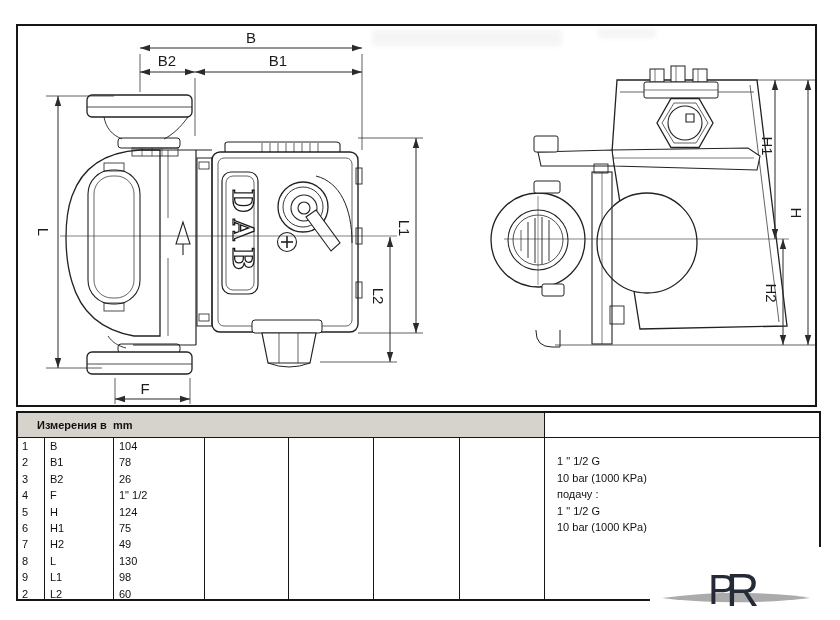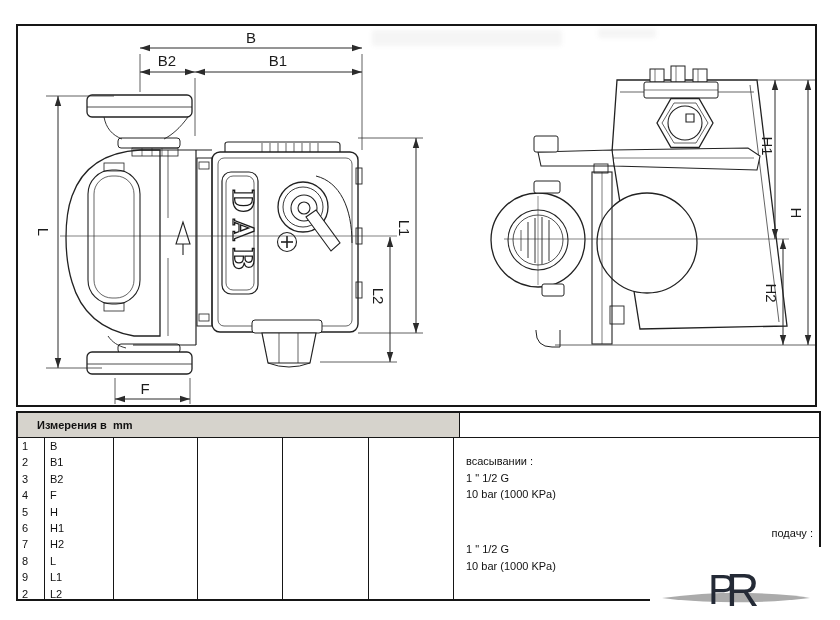--- a/index.html
+++ b/index.html
@@ -12,32 +12,32 @@
   .ghost{position:absolute;background:rgba(60,60,60,.05);filter:blur(2px);border-radius:3px;}
   svg.art{position:absolute;left:0;top:0;width:840px;height:620px;}
   svg text{font-family:"Liberation Sans", sans-serif;}
   .dab-txt{font-family:"DejaVu Serif", serif;font-weight:bold;}
   
   .dim-table{position:absolute;left:16px;top:411px;width:805px;height:190px;
              border:2px solid #161616;box-sizing:border-box;display:flex;flex-direction:column;
              background:#fff;font-size:11px;}
   .thead{display:flex;height:24px;border-bottom:1px solid #161616;flex:none;}
   .th{background:#d6d3cc;font-weight:bold;display:flex;align-items:center;box-sizing:border-box;}
-  .th-left{width:442px;border-right:1px solid #161616;padding-left:19px;white-space:pre;}
+  .th-left{width:527px;border-right:1px solid #161616;padding-left:19px;white-space:pre;}
   .th-right{flex:1;padding-left:12px;}
   .tbody{display:flex;flex:1;min-height:0;}
   .col{box-sizing:border-box;border-right:1px solid #161616;display:flex;flex-direction:column;}
   .col .cell{height:16.4px;line-height:16.4px;padding-left:5px;box-sizing:border-box;flex:none;}
   .col-num{width:27px;}
   .col-num .cell{padding-left:4px;}
   .col-label{width:69px;}
   .col-value{width:91px;}
   .col-e1{width:84px;} .col-e2{width:85px;} .col-e3{width:86px;} .col-e4{width:85px;}
   .conn-panel{flex:1;padding:15px 6px 0 12px;line-height:16.5px;box-sizing:border-box;}
-  .conn-block2{margin-top:22px;text-align:right;}
+  .conn-block2{}
   
   .logo-box{position:absolute;left:650px;top:547px;width:176px;height:73px;background:#fff;}
   .logo-box svg{position:absolute;left:0;top:0;}
 </style>
 </head>
 <body>
 
 <div class="page">
 
   <div class="frame"></div>
@@ -275,26 +275,37 @@
         <div class="cell">B1</div>
         <div class="cell">B2</div>
         <div class="cell">F</div>
         <div class="cell">H</div>
         <div class="cell">H1</div>
         <div class="cell">H2</div>
         <div class="cell">L</div>
         <div class="cell">L1</div>
         <div class="cell">L2</div>
       </div>
+      <div class="col col-value">
+        <div class="cell">104</div>
+        <div class="cell">78</div>
+        <div class="cell">26</div>
+        <div class="cell">1" 1/2</div>
+        <div class="cell">124</div>
+        <div class="cell">75</div>
+        <div class="cell">49</div>
+        <div class="cell">130</div>
+        <div class="cell">98</div>
+        <div class="cell">60</div>
+      </div>
       <div class="col col-e1"></div>
       <div class="col col-e2"></div>
       <div class="col col-e3"></div>
       <div class="col col-e4"></div>
       <div class="conn-panel">
-        <div>всасывании :</div>
         <div>1 " 1/2 G</div>
         <div>10 bar (1000 KPa)</div>
         <div class="conn-block2">подачу :</div>
         <div>1 " 1/2 G</div>
         <div>10 bar (1000 KPa)</div>
       </div>
     </div>
   </div>
 
   <div class="logo-box">

